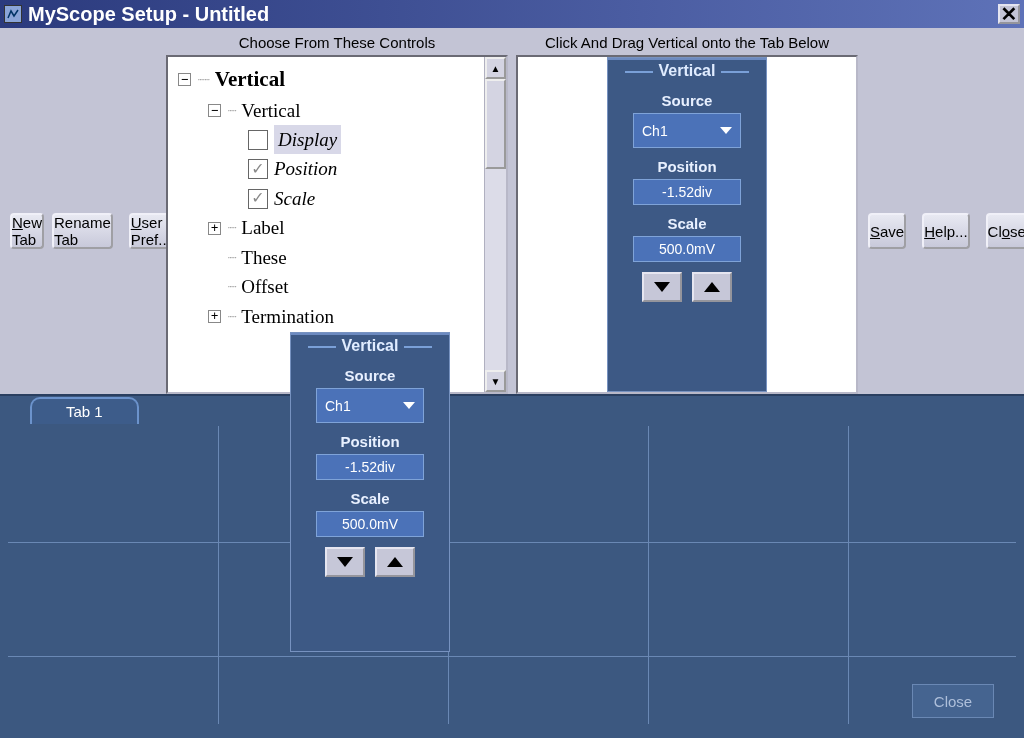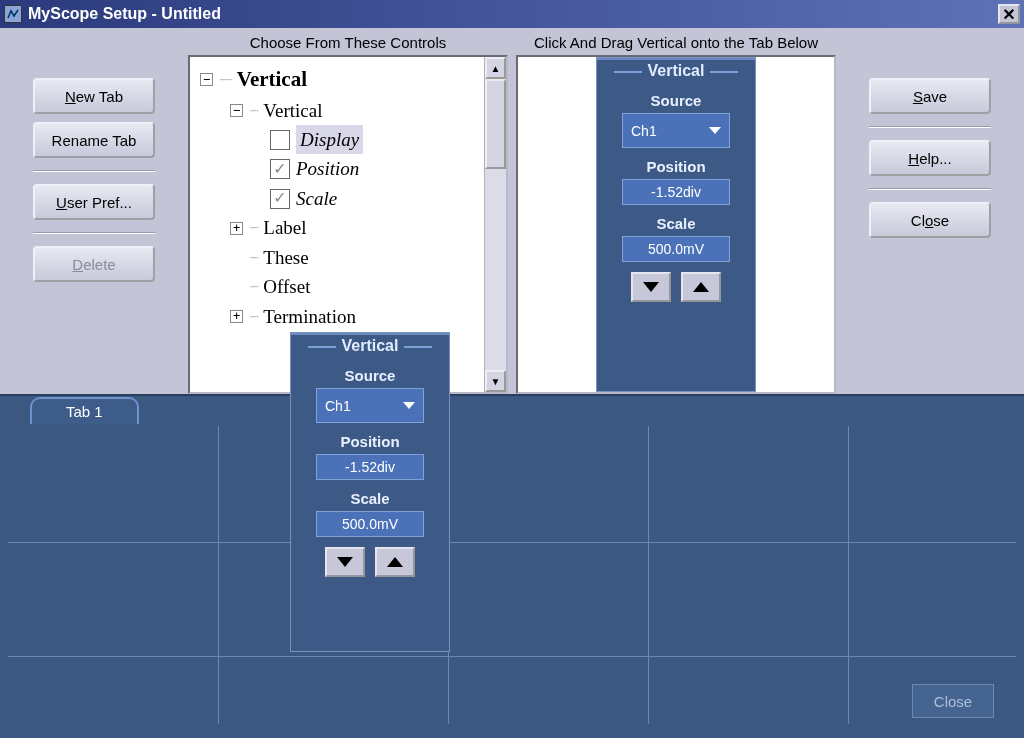--- a/index.html
+++ b/index.html
@@ -12,43 +12,42 @@
   font-size: 13px;
 }
 .title-bar {
   background: linear-gradient(to right, #2b3a7d, #5e72b8);
   color: #fff;
   height: 28px;
   display: flex;
   align-items: center;
   padding: 12px 4px;
   font-weight: bold;
-  font-size: 16px;
+  font-size: 20px;
 }
 .title-bar .icon {
   width: 18px; height: 18px; margin-right: 6px;
   background: #8ba5d8; border: 1px solid #333;
   display: inline-flex; align-items: center; justify-content: center;
 }
 .title-bar .title { flex: 1; }
 .close-x {
   width: 22px; height: 20px; background: #c3c4d5; color: #000;
   display: flex; align-items: center; justify-content: center;
   border: 2px outset #e5e5f0; font-weight: bold; cursor: pointer;
   font-family: Arial;
 }
 .main {
   display: flex;
   height: 366px;
   background: #c3c4d5;
 }
 .left-col, .right-col {
-  width: 188px;
-  display: flex;
-  flex-direction: column;
+  width: 166px;
+  display: flex;
   align-items: center;
   padding: 50px 10px 10px;
   gap: 8px;
 }
 .btn {
   width: 122px; height: 36px;
   background: linear-gradient(to bottom, #e8e9f2, #c8c9da);
   border: 2px outset #f0f0f8;
   border-radius: 4px;
   cursor: pointer;

